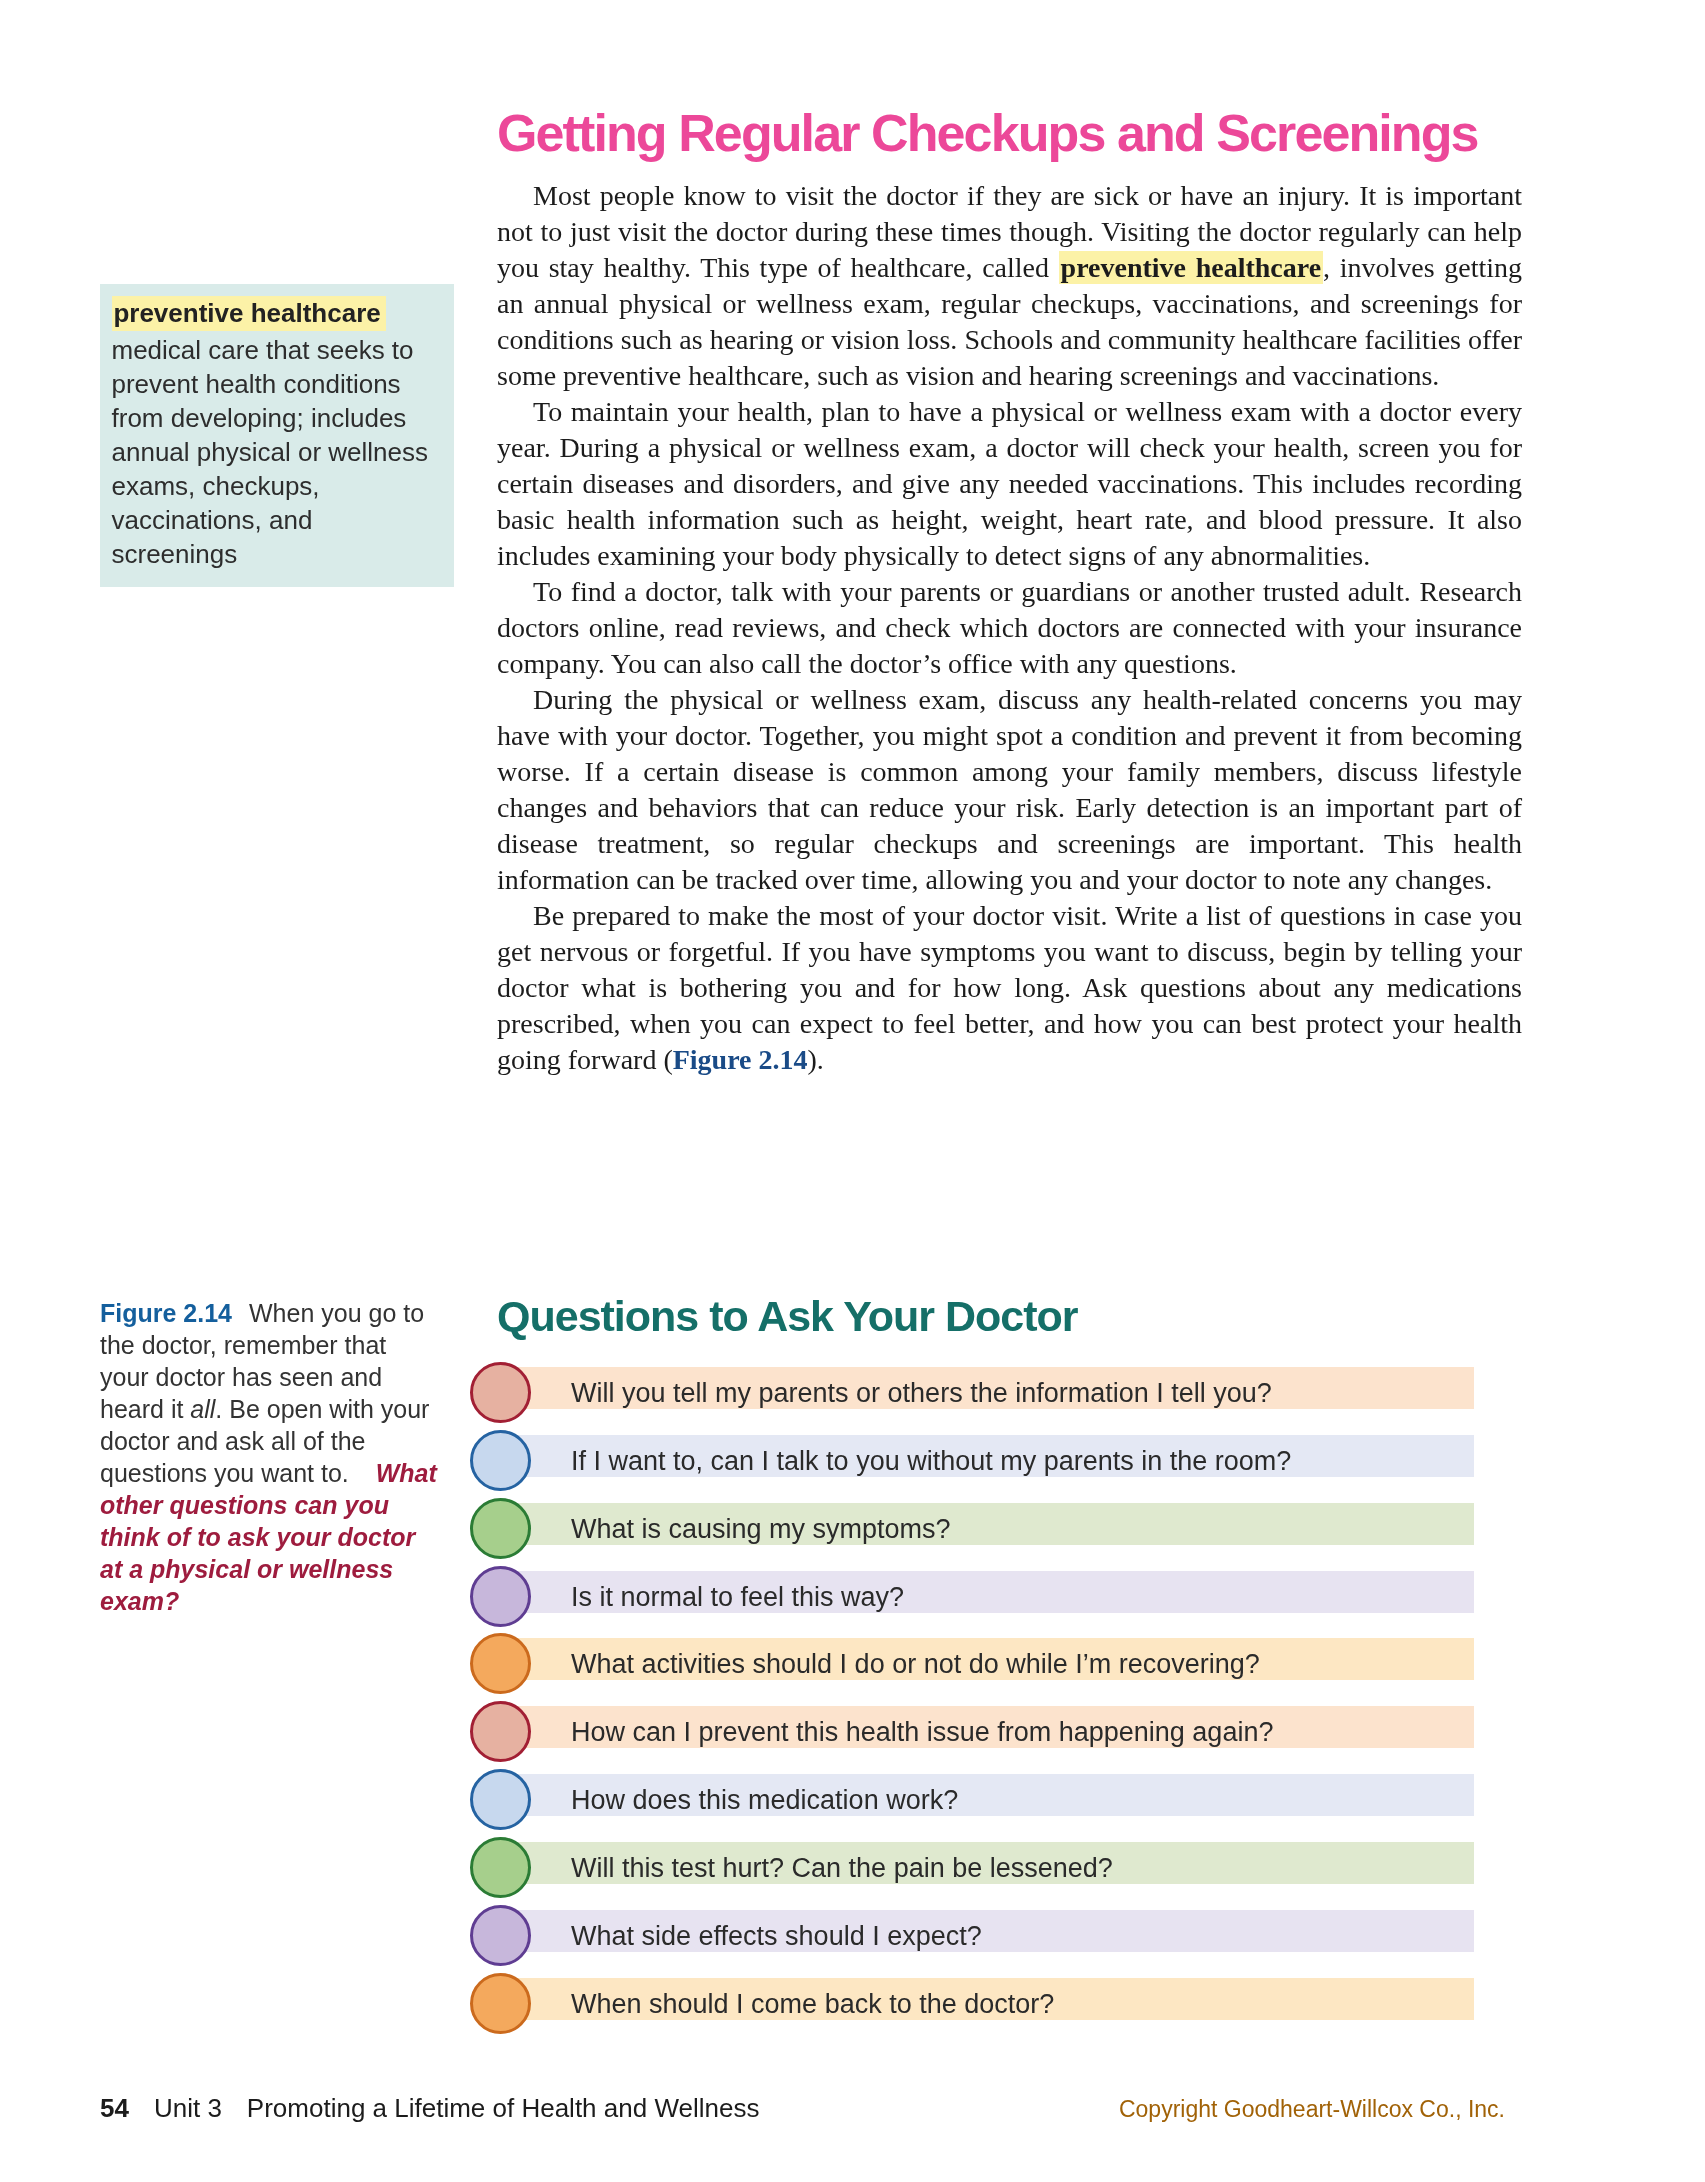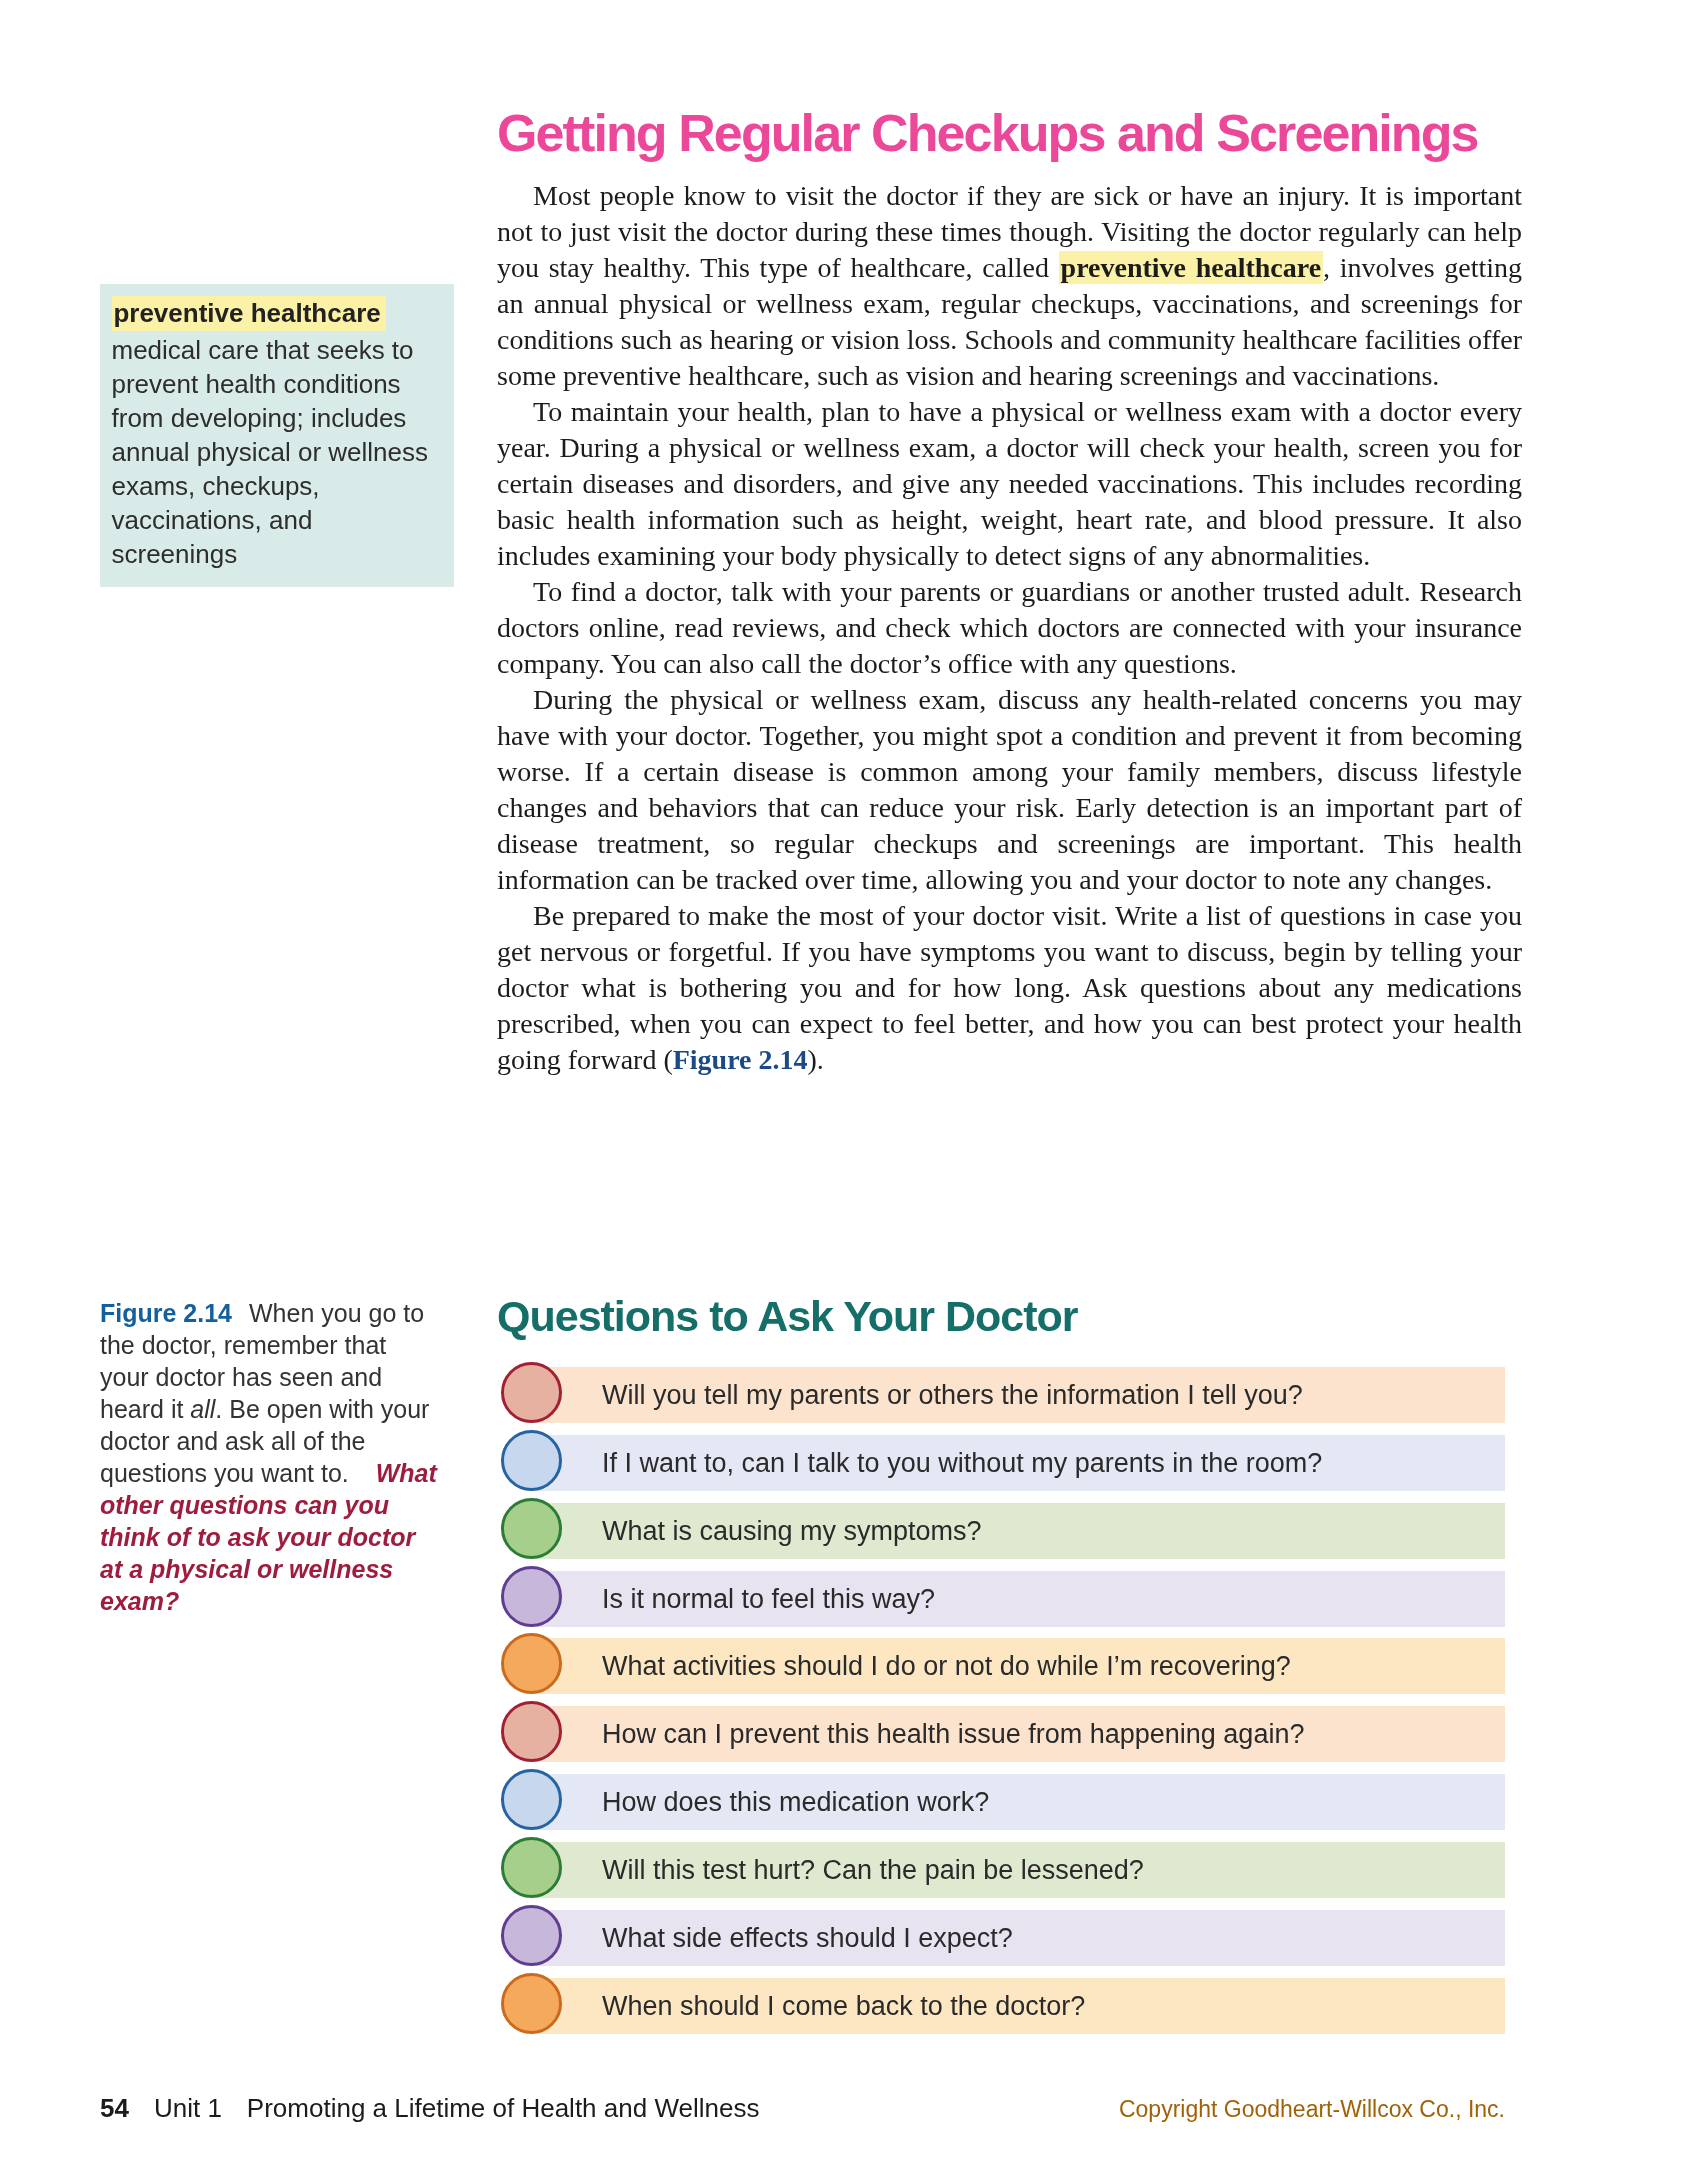--- a/index.html
+++ b/index.html
@@ -103,25 +103,25 @@
     text-align:left;
     font-family:"Liberation Sans", sans-serif;
     font-weight:700;
     font-size:43px;
     line-height:48px;
     letter-spacing:-1px;
     color:#156f68;
   }
   .qrow{
     position:absolute;
-    left:538px;
+    left:507px;
     width:967px;
-    height:56px;
+    height:42px;
     display:flex;
-    align-items:center;
+    align-items:flex-end;
   }
   .qtext{
     padding-left:64px;
     font-family:"Liberation Sans", sans-serif;
     font-size:27px;
     color:#2a2a2a;
   }
   .dot{
     position:absolute;
     left:-37px; top:-4.8px;
@@ -222,18 +222,18 @@
   <div class="qrow qrow--purple" style="top:1910px">
     <span class="dot"></span>
     <span class="qtext">What side effects should I expect?</span>
   </div>
   <div class="qrow qrow--orange" style="top:1978px">
     <span class="dot"></span>
     <span class="qtext">When should I come back to the doctor?</span>
   </div>
 
   <div class="footer-left">
-    <span class="page-num">54</span><span class="unit-label">Unit 1</span><span>Promoting a Lifetime of Health and Wellness</span>
+    <span class="page-num">54</span><span class="unit-label">Unit 3</span><span>Promoting a Lifetime of Health and Wellness</span>
   </div>
   <div class="footer-right">Copyright Goodheart-Willcox Co., Inc.</div>
 
 </div>
 
 
 </body></html>

